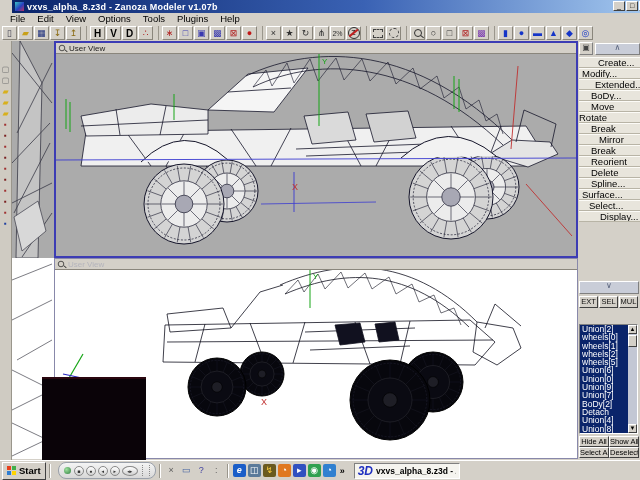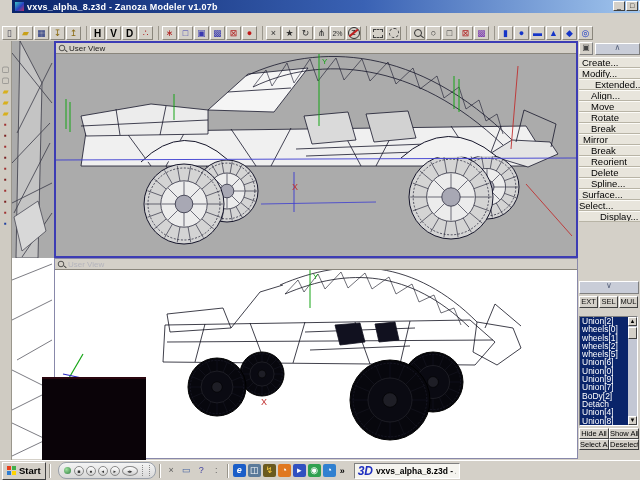--- a/index.html
+++ b/index.html
@@ -56,21 +56,21 @@
   
   #right-panel{position:absolute;left:578px;top:41px;width:62px;height:419px;background:#d4d0c8;box-sizing:border-box;padding:1px 0 0 1px;}
   #panel-top{display:flex;align-items:center;margin-bottom:2px;}
   #panel-pin{width:12px;height:11px;border:1px solid;border-color:#fff #808080 #808080 #fff;font-size:8px;line-height:10px;text-align:center;color:#444;margin-right:2px;}
   .chev-btn{flex:1;height:10px;background:#c9cdd8;border:1px solid;border-color:#fff #808080 #808080 #fff;
             font-size:8px;line-height:8px;text-align:center;color:#55607a;}
   .cmd{font-size:9.5px;line-height:10px;height:11px;color:#000;background:#e8e5dc;
        border-top:1px solid #fcfbf7;border-bottom:1px solid #b8b4a6;box-sizing:border-box;white-space:nowrap;overflow:hidden;}
   #cmd-gap{height:58px;}
   #collapse-bottom{height:11px;margin:1px 1px 2px 0;}
-  #mode-row{display:flex;gap:1px;margin-bottom:8px;border-radius:6px;}
+  #mode-row{display:flex;gap:1px;margin-bottom:16px;border-radius:6px;}
   .mode-btn{width:19px;height:12px;background:#d4d0c8;border:1px solid;border-color:#fff #404040 #404040 #fff;
             font-size:7.5px;line-height:10px;text-align:center;color:#111;box-sizing:border-box;}
   #obj-list{position:relative;width:59px;height:110px;background:#0a246a;border:1px solid;border-color:#808080 #fff #fff #808080;box-sizing:border-box;}
   #obj-rows{position:absolute;left:0;top:0;right:9px;bottom:0;overflow:hidden;}
   .obj-item{font-size:8.5px;line-height:8.3px;height:8.3px;color:#fff;padding-left:2px;white-space:nowrap;}
   #obj-scroll{position:absolute;right:0;top:0;width:9px;bottom:0;background:#c3c7d4;}
   .sb-arrow{position:absolute;left:0;width:9px;height:9px;background:#d4d0c8;border:1px solid;border-color:#fff #404040 #404040 #fff;
             font-size:6px;line-height:7px;text-align:center;color:#000;box-sizing:border-box;}
   #sb-up{top:0;} #sb-down{bottom:0;}
   #sb-thumb{position:absolute;left:0;top:10px;width:9px;height:12px;background:#d4d0c8;border:1px solid;border-color:#fff #404040 #404040 #fff;box-sizing:border-box;}
@@ -113,20 +113,29 @@
   <div id="titlebar">
     <div id="app-icon"></div>
     <div id="title-text">vxvs_alpha_8.z3d - Zanoza Modeler v1.07b</div>
     <div id="win-controls">
         <div class="win-btn">_</div>
         <div class="win-btn">□</div>
         <div class="win-btn">×</div>
       </div>
   </div>
 
+  <div id="menubar">
+      <div class="menu-item">File</div>
+      <div class="menu-item">Edit</div>
+      <div class="menu-item">View</div>
+      <div class="menu-item">Options</div>
+      <div class="menu-item">Tools</div>
+      <div class="menu-item">Plugins</div>
+      <div class="menu-item">Help</div>
+    </div>
 
   <div id="toolbar">
       <span id="toolbar-groups" style="display:flex;align-items:center;">
         <div class="tb-group">
           <div class="tb-btn">
             <span class="tb-glyph" style="color: rgb(64, 64, 80);">▯</span>
           </div>
           <div class="tb-btn">
             <span class="tb-glyph" style="color: rgb(200, 160, 24);">▰</span>
           </div>
@@ -626,34 +635,34 @@
   </div>
 
   <div id="black-overlay"></div>
 
   <div id="right-panel">
     <div id="panel-top">
       <div id="panel-pin">▣</div>
       <div class="chev-btn">∧</div>
     </div>
     <div id="cmd-list">
-        <div class="cmd" style="padding-left: 3px;">Create...</div>
+        <div class="cmd" style="padding-left: 19px;">Create...</div>
         <div class="cmd" style="padding-left: 3px;">Modify...</div>
         <div class="cmd" style="padding-left: 16px;">Extended...</div>
-        <div class="cmd" style="padding-left: 12px;">Align...</div>
+        <div class="cmd" style="padding-left: 12px;">BoDy...</div>
         <div class="cmd" style="padding-left: 12px;">Move</div>
-        <div class="cmd" style="padding-left: 12px;">Rotate</div>
+        <div class="cmd" style="">Rotate</div>
         <div class="cmd" style="padding-left: 12px;">Break</div>
-        <div class="cmd" style="padding-left: 4px;">Mirror</div>
+        <div class="cmd" style="padding-left: 20px;">Mirror</div>
         <div class="cmd" style="padding-left: 12px;">Break</div>
         <div class="cmd" style="padding-left: 12px;">Reorient</div>
         <div class="cmd" style="padding-left: 12px;">Delete</div>
         <div class="cmd" style="padding-left: 12px;">Spline...</div>
         <div class="cmd" style="padding-left: 3px;">Surface...</div>
-        <div class="cmd" style="padding-left: 0;">Select...</div>
+        <div class="cmd" style="padding-left: 10px;">Select...</div>
         <div class="cmd" style="padding-left: 21px;">Display...</div>
       </div>
     <div id="cmd-gap"></div>
     <div id="collapse-bottom" class="chev-btn">∨</div>
     <div id="mode-row">
         <div class="mode-btn">EXT</div>
         <div class="mode-btn">SEL</div>
         <div class="mode-btn">MUL</div>
       </div>
     <div id="obj-list">

